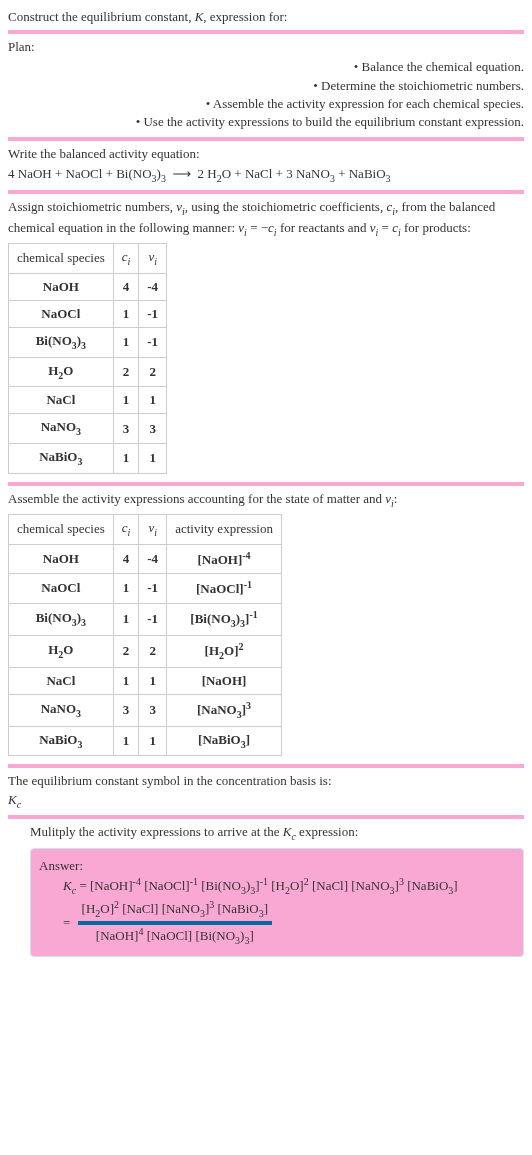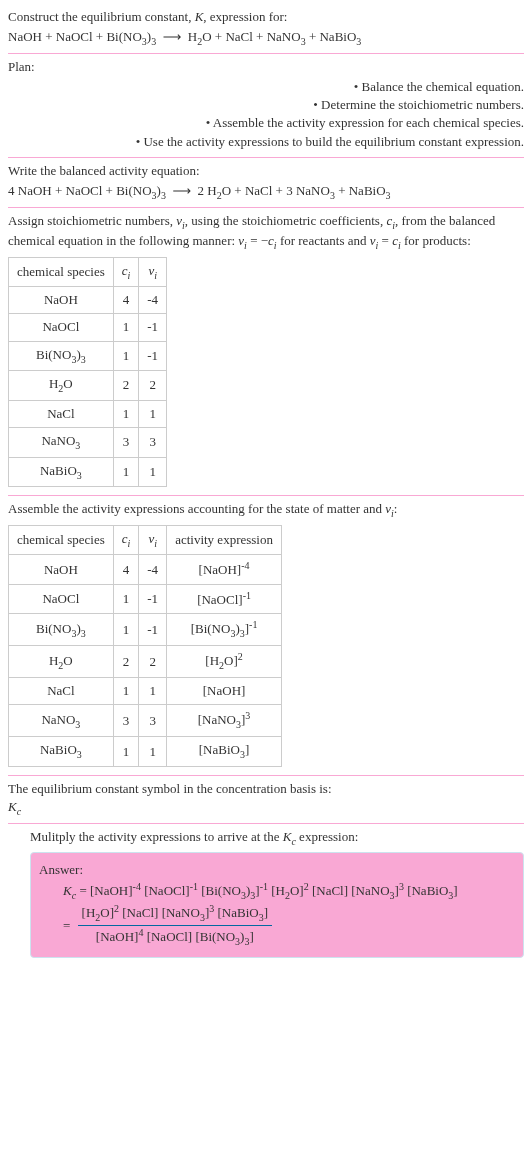--- a/index.html
+++ b/index.html
@@ -6,69 +6,66 @@
     font-family: Georgia, "Times New Roman", serif;
     font-size: 13px;
     color: #333;
     margin: 0;
     padding: 4px 8px;
     width: 516px;
     line-height: 1.4;
   }
   .section {
     padding: 4px 0;
-    border-bottom: 1px solid #f9a8d4;
+    border-bottom: 4px solid #f9a8d4;
   }
   .section:last-child { border-bottom: none; }
   .eqn { margin-top: 2px; }
   .sub { vertical-align: sub; font-size: 10px; }
   .sup { vertical-align: super; font-size: 10px; }
   .italic { font-style: italic; }
   table {
     border-collapse: collapse;
     margin-top: 4px;
     margin-bottom: 4px;
   }
   th, td {
     border: 1px solid #ccc;
     padding: 4px 8px;
     font-size: 13px;
     text-align: left;
+    font-weight: bold;
   }
   th { font-weight: normal; }
   .col-center td, .col-center th { text-align: center; }
   .species-col { text-align: right; }
   .answer {
     background: #f9a8d4;
     border: 1px solid #cce3ef;
     border-radius: 4px;
     padding: 8px;
     margin-top: 4px;
   }
   .ws { white-space: nowrap; }
   .frac {
     display: inline-block;
     text-align: center;
     vertical-align: middle;
   }
-  .frac .num { display: block; border-bottom: 1px solid #0369a1; padding: 0 4px; }
+  .frac .num { display: block; border-bottom: 4px solid #0369a1; padding: 0 4px; }
   .frac .den { display: block; padding: 0 4px; }
   ul.plan { list-style: none; padding-left: 8px; margin: 2px 0; text-align: right; }
   ul.plan li::before { content: "• "; }
 </style>
 </head>
 <body>
 
 <div class="section">
   <div>
     Construct the equilibrium constant, <span class="italic">K</span>, expression for:
-  </div>
-  <div class="eqn ws">
-    NaOH + NaOCl + Bi(NO<span class="sub">3</span>)<span class="sub">3</span> &nbsp;⟶&nbsp;
-    H<span class="sub">2</span>O + NaCl + NaNO<span class="sub">3</span> + NaBiO<span class="sub">3</span>
   </div>
 </div>
 
 <div class="section">
   <div>Plan:</div>
   <ul class="plan">
     <li>Balance the chemical equation.</li>
     <li>Determine the stoichiometric numbers.</li>
     <li>Assemble the activity expression for each chemical species.</li>
     <li>Use the activity expressions to build the equilibrium constant expression.</li>

